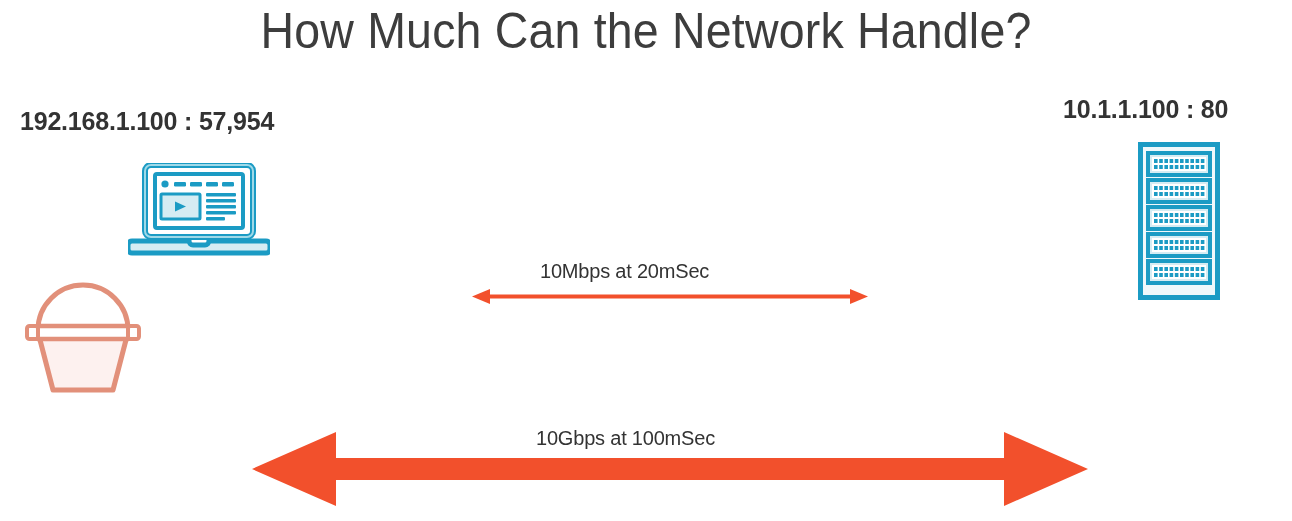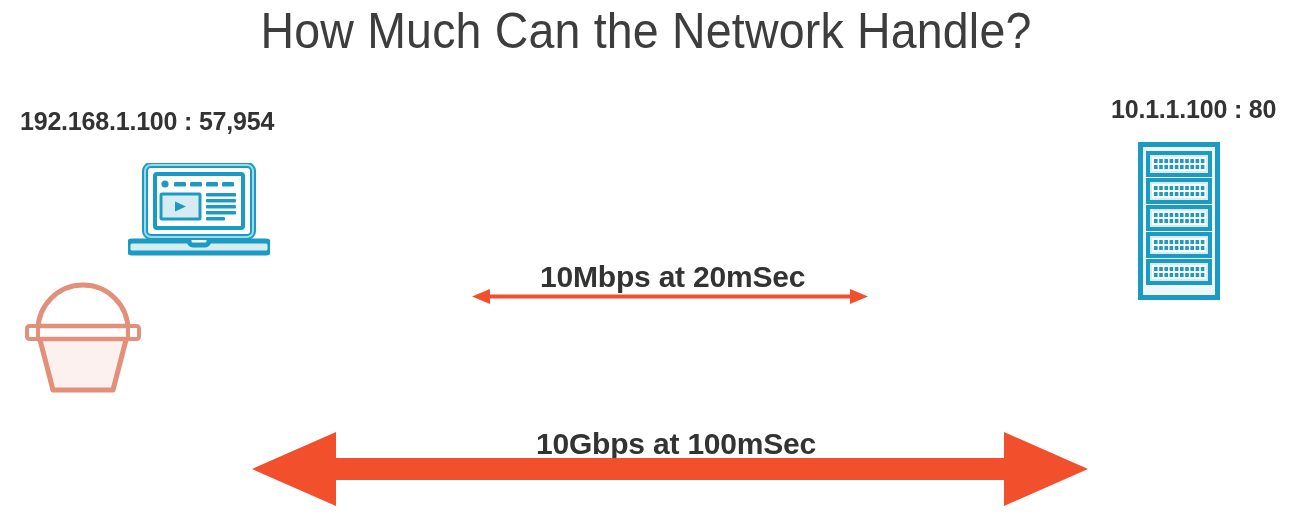--- a/index.html
+++ b/index.html
@@ -34,21 +34,21 @@
   
   .endpoint-label {
     position: absolute;
     font-size: 25px;
     font-weight: bold;
     color: #333333;
     letter-spacing: -0.2px;
     white-space: nowrap;
   }
   #client-address { left: 20px;  top: 107px; }
-  #server-address { left: 1063px; top: 95px; margin-left: 48px; }
+  #server-address { left: 1063px; top: 95px; }
 
   
   #laptop-icon {
     position: absolute;
     left: 128px;
     top: 163px;
     width: 142px;
     height: 94px;
   }
 
@@ -66,22 +66,22 @@
     position: absolute;
     left: 1138px;
     top: 142px;
     width: 82px;
     height: 158px;
   }
 
   
   .arrow-label {
     position: absolute;
-    font-size: 30px;
-    font-weight: bold;
+    font-size: 20px;
+    font-weight: normal;
     color: #333333;
     white-space: nowrap;
     letter-spacing: -0.2px;
     text-align: right;
   }
   #thin-arrow-label  { left: 540px; top: 260px; }
   #thick-arrow-label { left: 536px; top: 398px; margin-top: 29px; }
 
   
   #thin-arrow {

